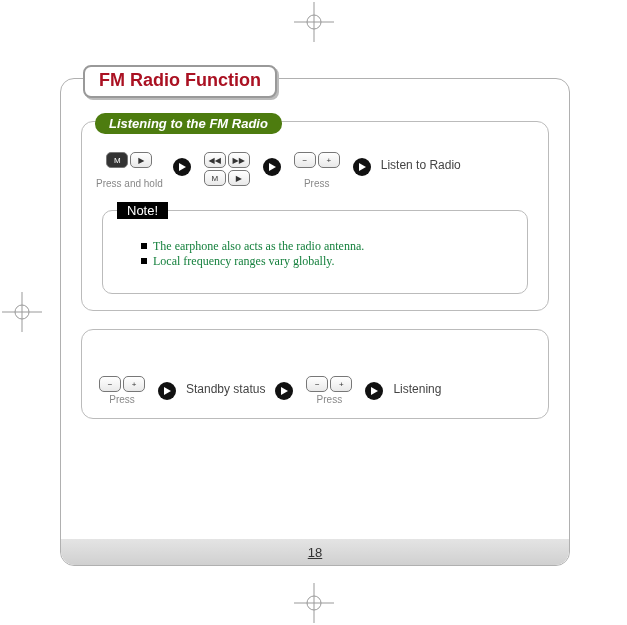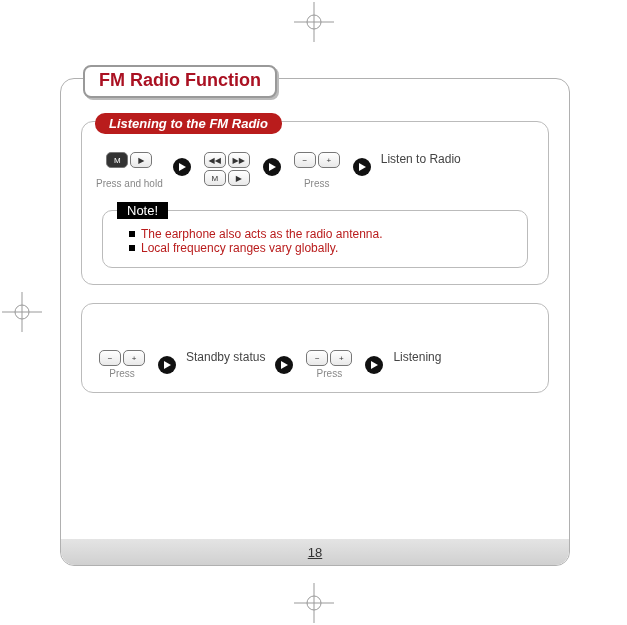--- a/index.html
+++ b/index.html
@@ -56,21 +56,21 @@
   .section-body {
     border: 1px solid #bbb;
     border-radius: 12px;
     background: #fff;
     padding: 30px 14px 12px 14px;
   }
   .section-header {
     position: absolute;
     top: -8px;
     left: 14px;
-    background: #b91c1c;
+    background: #4d7c0f;
     color: #fff;
     font-size: 13px;
     font-weight: bold;
     padding: 3px 14px;
     border-radius: 10px;
     font-style: italic;
   }
 
   .flow-row {
     display: flex;
@@ -115,44 +115,45 @@
     font-size: 8px;
     color: #333;
   }
   .mini-btn.filled { background: #333; color: #fff; }
   .mini-cluster {
     display: flex; flex-direction: column; gap: 2px; align-items: center;
   }
   .result-label {
     font-size: 12px;
     color: #444;
-    margin-top: 0;
+    margin-top: 6px;
     white-space: nowrap;
   }
 
   .note-block {
     position: relative;
     margin: 20px 6px 4px 6px;
     border: 1px solid #bbb;
     border-radius: 10px;
     padding: 16px 12px 12px 26px;
   }
   .note-tag {
     position: absolute;
     top: -9px;
     left: 14px;
     background: #000;
     color: #fff;
     font-size: 13px;
     padding: 1px 10px;
   }
   .note-block ul {
-    margin: 0; padding: 0; list-style: none;
+    margin: 12px; padding: 0; list-style: none;
     font-size: 12px;
-    color: #b91c1c;
+    color: #15803d;
+    font-family: Liberation Serif, serif;
   }
   .note-block li::before {
     content: "";
     display: inline-block;
     width: 6px; height: 6px;
     background: #000;
     margin-right: 6px;
     vertical-align: 1px;
   }
 

